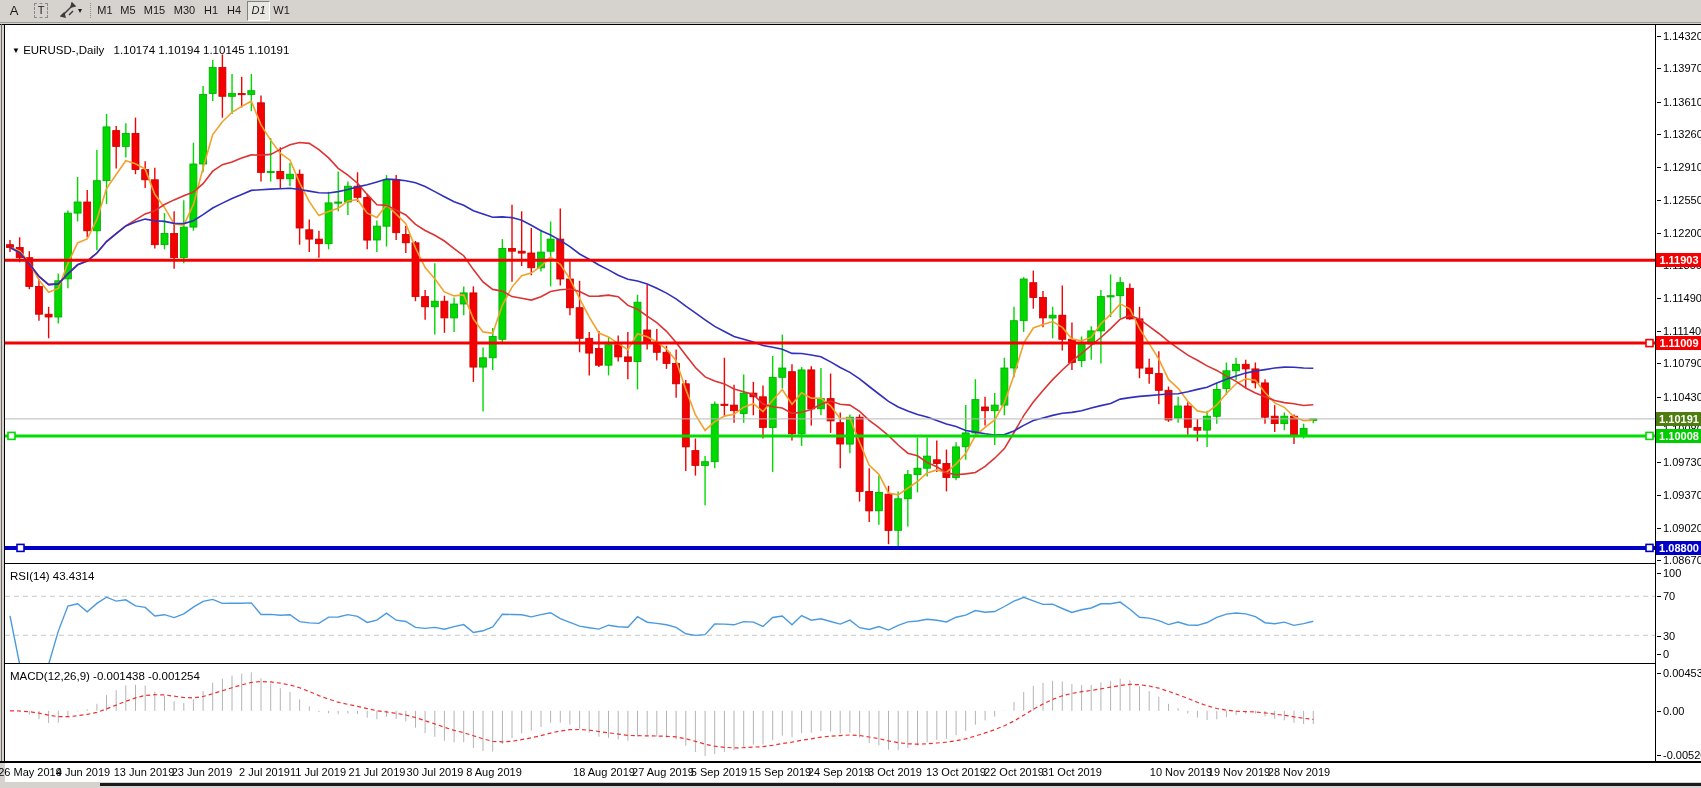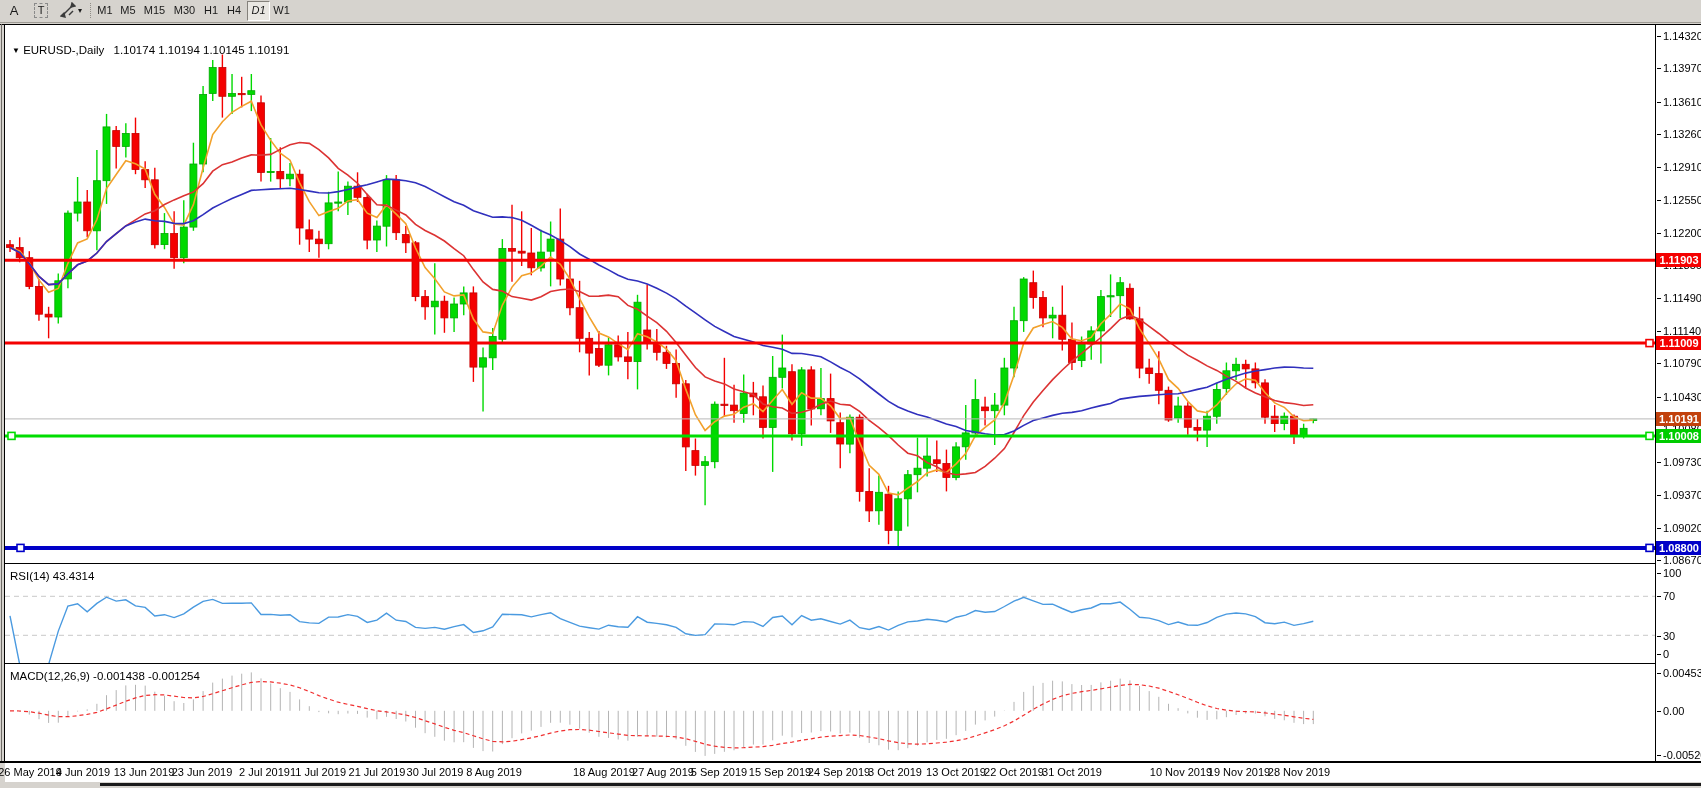--- a/index.html
+++ b/index.html
@@ -566,21 +566,21 @@
       <div class="tick-dash" style="top:629px"></div>
       <div class="tick-label" style="top:623px">0</div>
       <div class="tick-dash" style="top:648px"></div>
       <div class="tick-label" style="top:642px">0.004536</div>
       <div class="tick-dash" style="top:686px"></div>
       <div class="tick-label" style="top:680px">0.00</div>
       <div class="tick-dash" style="top:730px"></div>
       <div class="tick-label" style="top:724px">-0.005205</div>
       <div class="badge" style="top:228px;background:#f40000">1.11903</div>
       <div class="badge" style="top:311px;background:#f40000">1.11009</div>
-      <div class="badge" style="top:387px;background:#c2410c">1.10191</div>
+      <div class="badge" style="top:387px;background:#4d7c0f">1.10191</div>
       <div class="badge" style="top:404px;background:#00cc00">1.10008</div>
       <div class="badge" style="top:516px;background:#0000c8">1.08800</div>
     </div>
 
   <div id="bottom-line"></div>
   <div id="time-axis">
       <div class="date-label" style="left: 25px;">26 May 2019</div>
       <div class="date-label" style="left: 78px;">4 Jun 2019</div>
       <div class="date-label" style="left: 139px;">13 Jun 2019</div>
       <div class="date-label" style="left: 197px;">23 Jun 2019</div>

